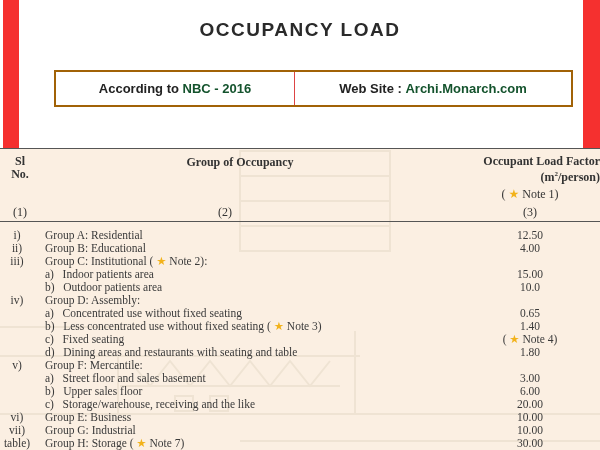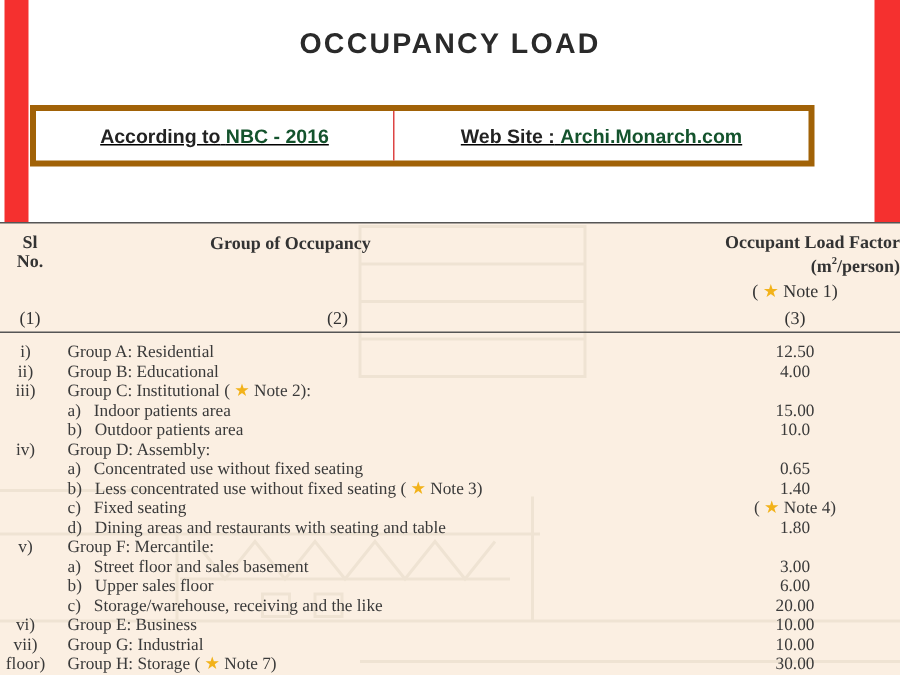--- a/index.html
+++ b/index.html
@@ -1,21 +1,21 @@
 <!DOCTYPE html>
 <html><head>
 <meta charset="utf-8">
 <style>
   html, body { margin:0; padding:0; }
   body { width:600px; height:450px; overflow:hidden; position:relative; background:#fff; font-family:"Liberation Serif", serif; }
   .top { position:absolute; left:0; top:0; width:600px; height:148px; background:#fff; }
   .bar-left { position:absolute; left:3px; top:0; width:16px; height:148px; background:#f5302f; }
   .bar-right { position:absolute; left:583px; top:0; width:17px; height:148px; background:#f5302f; }
   .title { position:absolute; left:0; width:600px; top:19px; text-align:center; font-family:"Liberation Sans", sans-serif; font-weight:bold; font-size:19px; letter-spacing:1.5px; color:#2a2a2a; }
-  .infobox { position:absolute; left:20px; top:70px; width:515px; height:33px; border:4px solid #a16207; display:flex; font-family:"Liberation Sans", sans-serif; font-weight:bold; font-size:13px;text-decoration:underline; }
+  .infobox { position:absolute; left:54px; top:70px; width:515px; height:33px; border:2px solid #a16207; display:flex; font-family:"Liberation Sans", sans-serif; font-weight:bold; font-size:13px; }
   .infobox .cell { display:flex; align-items:center; justify-content:center; }
   .infobox .c1 { width:238px; border-right:1px solid #d44; }
   .infobox .c2 { flex:1; }
   .dark { color:#222; }
   .red { color:#14532d; }
   .table-area { position:absolute; left:0; top:148px; width:600px; height:302px; background:#fbefe2; border-top:1.5px solid #555; }
   .bg-lines { position:absolute; left:0; top:0; width:600px; height:450px; pointer-events:none; }
   .hdr { position:absolute; font-size:12px; color:#333; }
   .rule { position:absolute; left:0; width:600px; height:0; border-top:1px solid #555; }
   .row { position:absolute; left:0; width:600px; height:12px; font-size:11.5px; color:#3a3a3a; line-height:12px; }
@@ -58,21 +58,21 @@
       <line x1="355" y1="330" x2="355" y2="413"></line>
       <rect x="175" y="395" width="18" height="15"></rect>
       <rect x="210" y="395" width="18" height="15"></rect>
     </g>
   </svg>
 
   <div class="hdr" style="left:8px;top:6px;width:24px;text-align:center;font-weight:bold;line-height:13px;">
     <div>Sl</div>
     <div>No.</div>
   </div>
-  <div class="hdr" style="left:140px;top:6px;width:200px;text-align:left;font-weight:bold;">Group of Occupancy</div>
+  <div class="hdr" style="left:140px;top:6px;width:200px;text-align:center;font-weight:bold;">Group of Occupancy</div>
   <div class="hdr" style="left:460px;top:6px;width:140px;text-align:right;font-weight:bold;line-height:13px;">
     <div>Occupant Load Factor</div>
     <div>(m<sup style="font-size:7px">2</sup>/person)</div>
   </div>
   <div class="hdr" style="left:460px;top:38px;width:140px;text-align:center;">
     <span>( </span><span class="star">★</span><span> Note 1)</span>
   </div>
   <div class="hdr" style="left:8px;top:56px;width:24px;text-align:center;">(1)</div>
   <div class="hdr" style="left:210px;top:56px;width:30px;text-align:center;">(2)</div>
   <div class="hdr" style="left:515px;top:56px;width:30px;text-align:center;">(3)</div>
@@ -152,17 +152,17 @@
       <span class="sl">vi)</span>
       <span class="grp" style="left:45px">Group E: Business</span>
       <span class="val">10.00</span>
     </div>
   <div class="row" style="top:275px">
       <span class="sl">vii)</span>
       <span class="grp" style="left:45px">Group G: Industrial</span>
       <span class="val">10.00</span>
     </div>
   <div class="row" style="top:288px">
-      <span class="sl">floor)</span>
+      <span class="sl">table)</span>
       <span class="grp" style="left:45px"><span>Group H: Storage (</span> <span class="star">★</span><span> Note 7)</span></span>
       <span class="val">30.00</span>
     </div>
 </div>
 
 </body></html>

